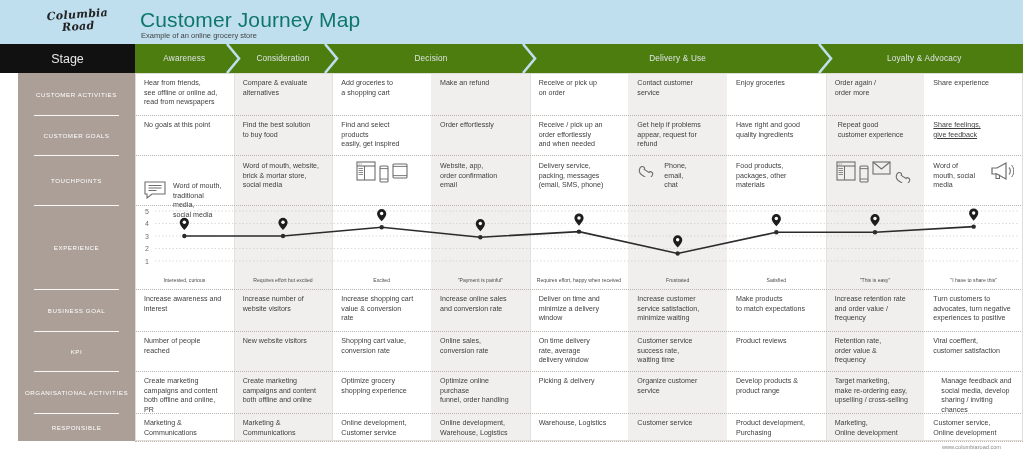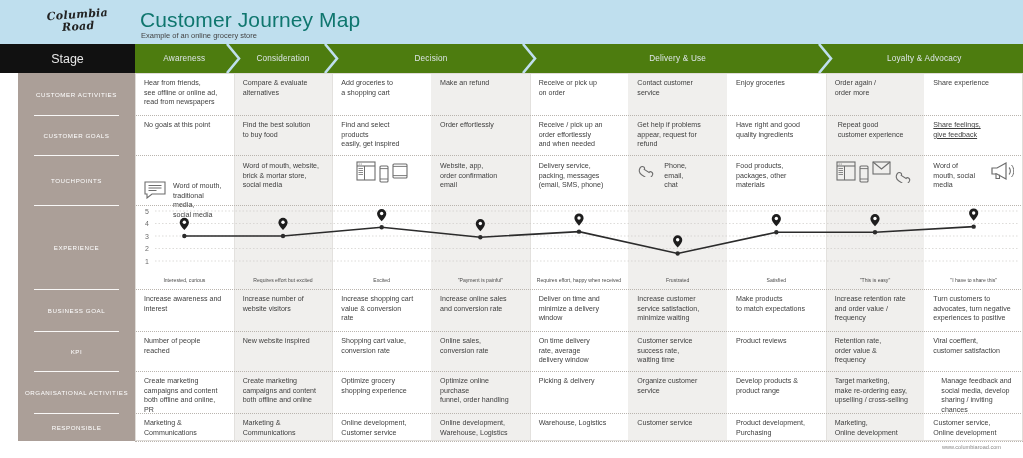--- a/index.html
+++ b/index.html
@@ -224,21 +224,21 @@
         <div class="cell" style="left: 690.667px; width: 98.6667px; top: 216px; height: 42px;">
           <span class="txt">Increase retention rate<br>and order value /<br>frequency</span>
         </div>
         <div class="cell" style="left: 789.333px; width: 98.6667px; top: 216px; height: 42px;">
           <span class="txt">Turn customers to<br>advocates, turn negative<br>experiences to positive</span>
         </div>
         <div class="cell" style="left: 0px; width: 98.6667px; top: 258px; height: 40px;">
           <span class="txt">Number of people reached</span>
         </div>
         <div class="cell" style="left: 98.6667px; width: 98.6667px; top: 258px; height: 40px;">
-          <span class="txt">New website inspired</span>
+          <span class="txt">New website visitors</span>
         </div>
         <div class="cell" style="left: 197.333px; width: 98.6667px; top: 258px; height: 40px;">
           <span class="txt">Shopping cart value,<br>conversion rate</span>
         </div>
         <div class="cell" style="left: 296px; width: 98.6667px; top: 258px; height: 40px;">
           <span class="txt">Online sales,<br>conversion rate</span>
         </div>
         <div class="cell" style="left: 394.667px; width: 98.6667px; top: 258px; height: 40px;">
           <span class="txt">On time delivery<br>rate, average<br>delivery window</span>
         </div>

